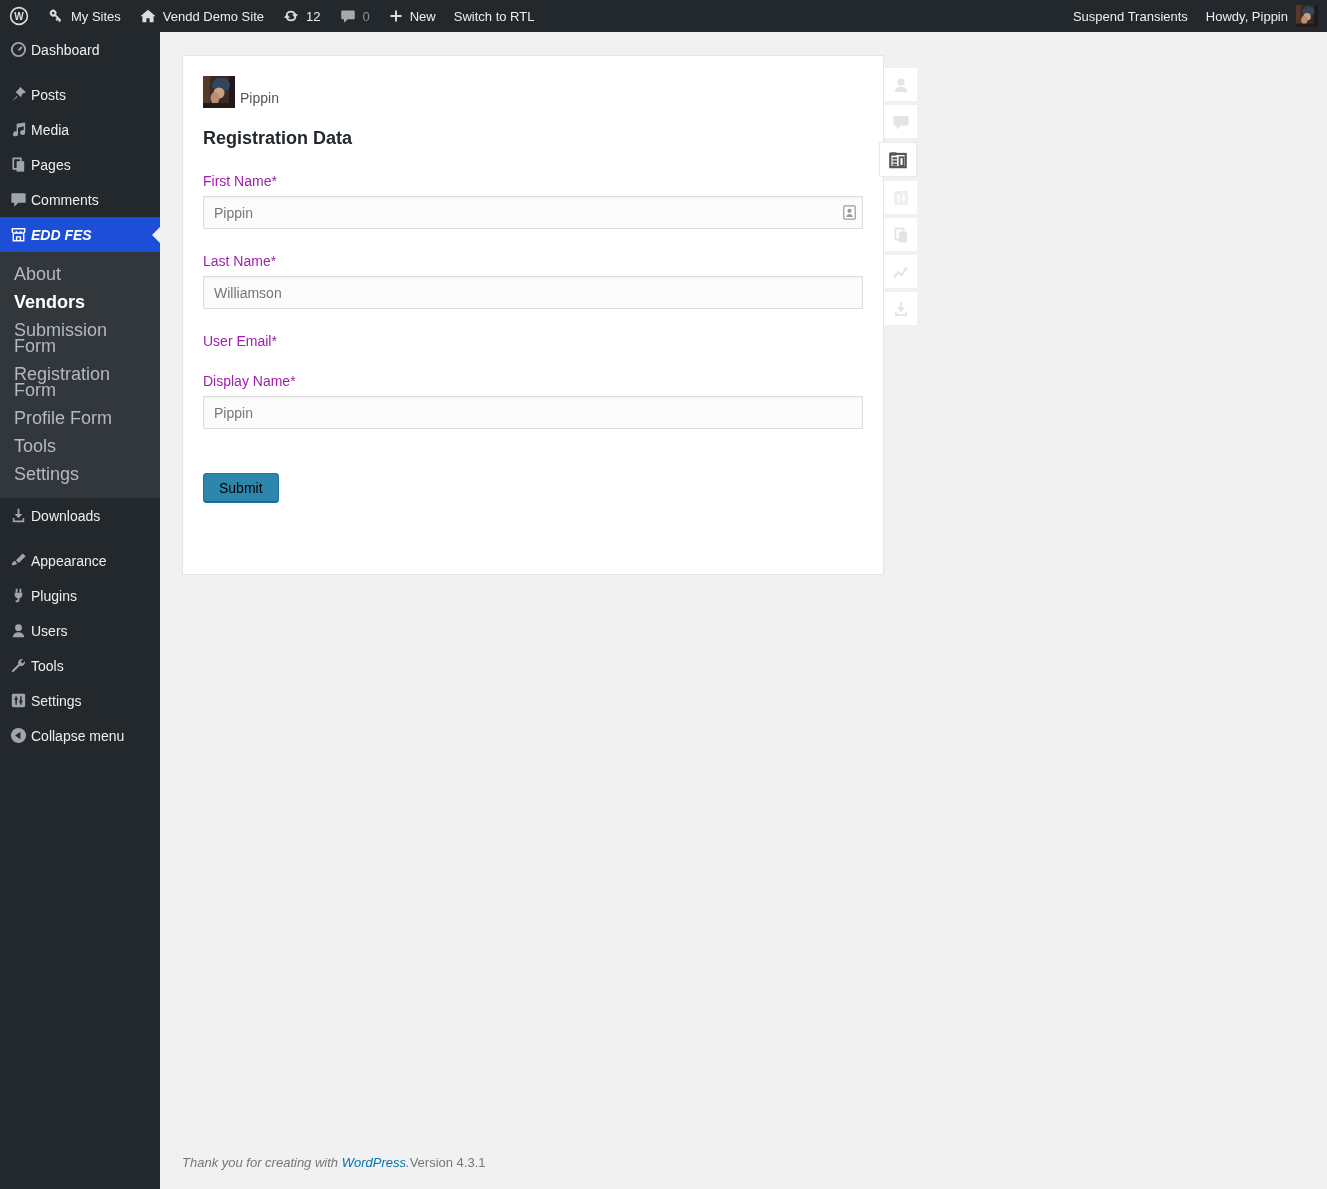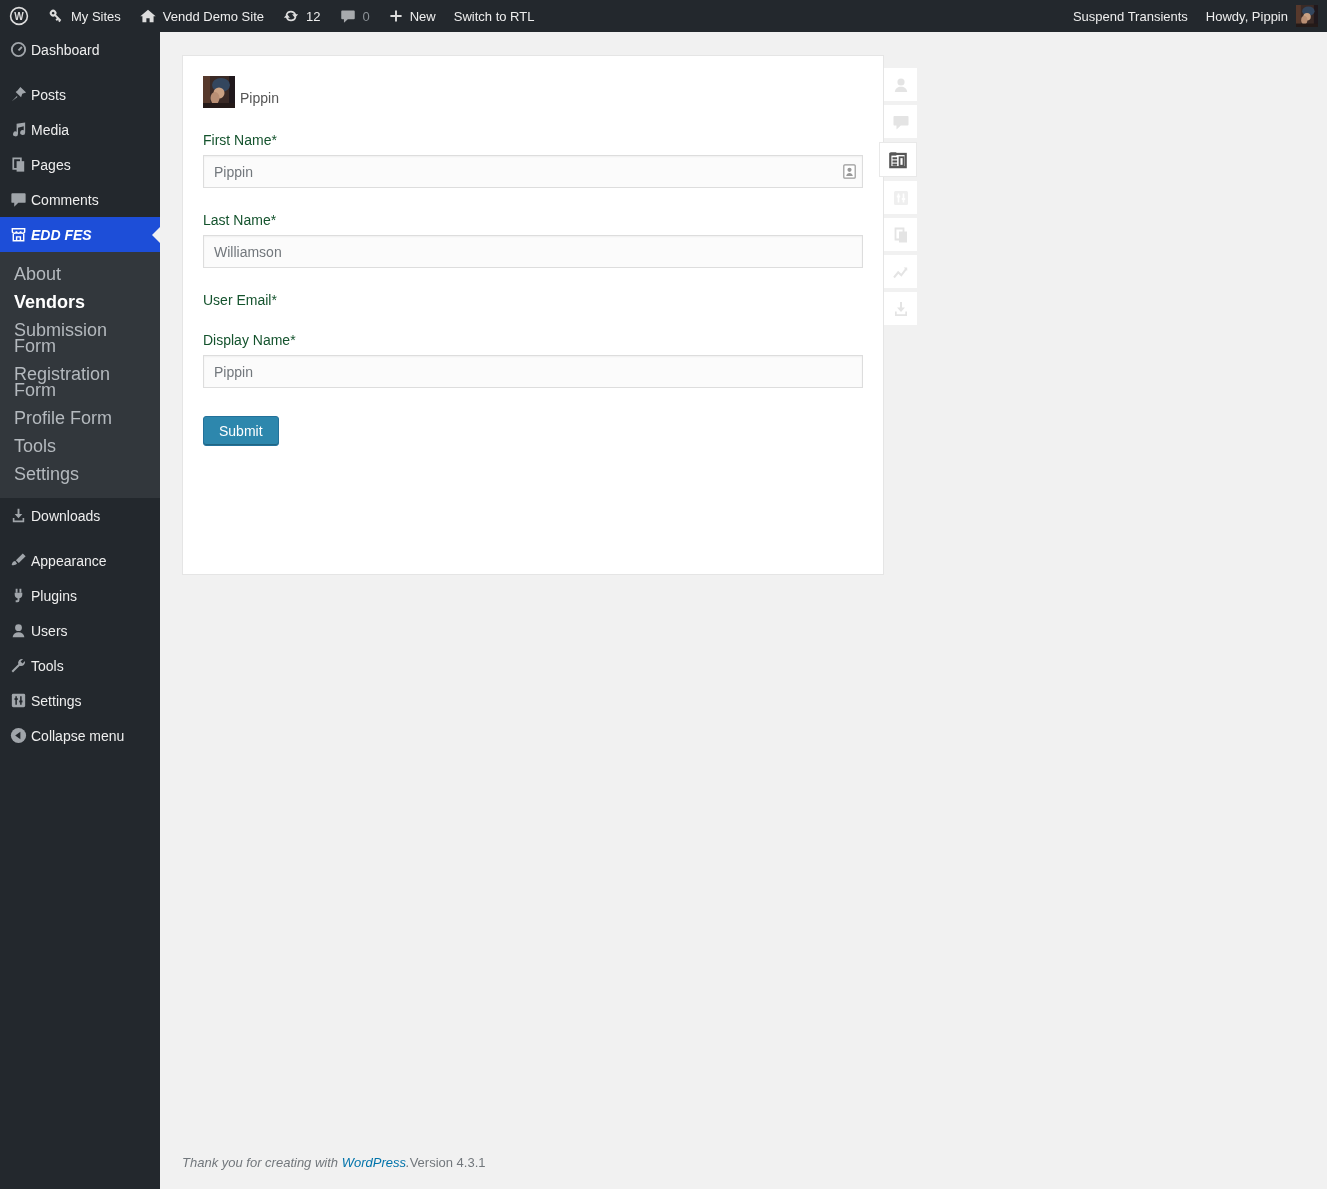--- a/index.html
+++ b/index.html
@@ -60,35 +60,35 @@
     position:absolute; left:22px; top:23px; width:702px; height:520px;
     background:#fff; border:1px solid #e5e5e5; padding:20px;
   }
   .avatar-row { display:flex; align-items:flex-end; gap:5px; }
   .avatar-box { width:32px; height:32px; overflow:hidden; }
   .vendor-name { font-size:14px; color:#555; padding-bottom:2px; }
 
   .reg-heading { margin:20px 0 0; font-size:18px; font-weight:bold; color:#23282d; }
 
   .field-group { margin-top:24px; }
-  .field-label { font-size:14px; color:#14532d; margin-bottom:7px; }
+  .field-label { font-size:14px; color:#a21caf; margin-bottom:7px; }
   .input-wrap { position:relative; }
   .text-input {
     width:100%; height:33px; background:#fbfbfb;
     border:1px solid #ddd; box-shadow:inset 0 1px 2px rgba(0,0,0,.05);
     padding:0 10px; font-size:14px; color:#72777c;
     font-family:"Liberation Sans", sans-serif;
   }
   .autofill-ico { position:absolute; right:7px; top:9px; }
 
   .submit-btn {
-    margin-top:28px; display:inline-block;
+    margin-top:44px; display:inline-block;
     background:#2d87ad; border:1px solid #23719a; border-radius:3px;
     box-shadow:inset 0 -1px 0 rgba(0,0,0,.25);
-    color:#ffffff; font-size:14px; padding:6px 15px; cursor:pointer;
+    color:#000000; font-size:14px; padding:6px 15px; cursor:pointer;
     font-family:"Liberation Sans", sans-serif;
   }
 
   
   .tab-strip { position:absolute; left:724px; top:36px; width:40px; }
   .tab {
     width:33px; height:33px; background:#fff; margin-bottom:4px;
     display:flex; align-items:center; justify-content:center;
     color:#e4e4e4; cursor:pointer;
   }
@@ -329,20 +329,21 @@
             <rect x="26" width="6" height="32" fill="#20181c"></rect>
             <ellipse cx="18" cy="9" rx="9" ry="7" fill="#33465e"></ellipse>
             <circle cx="16" cy="17" r="5.5" fill="#caa183"></circle>
             <ellipse cx="12" cy="22" rx="4.5" ry="6" fill="#b98f74"></ellipse>
             <rect y="27" width="32" height="5" fill="#241a18"></rect>
           </svg>
       </span>
       <span class="vendor-name">Pippin</span>
     </div>
 
+    <h2 class="reg-heading">Registration Data</h2>
 
     <div class="field-group">
       <div class="field-label">First Name*</div>
       <div class="input-wrap">
         <input class="text-input" type="text" value="Pippin" style="">
         <span class="autofill-ico">
           <svg width="13" height="15" viewBox="0 0 13 15">
               <rect x="0.8" y="0.8" width="11.4" height="13.4" rx="1" fill="#fff" stroke="#999" stroke-width="1.2"></rect>
               <circle cx="6.5" cy="5.8" r="2.1" fill="#999"></circle>
               <path d="M3.2 12c.3-2.1 1.7-3.1 3.3-3.1s3 1 3.3 3.1z" fill="#999"></path>

